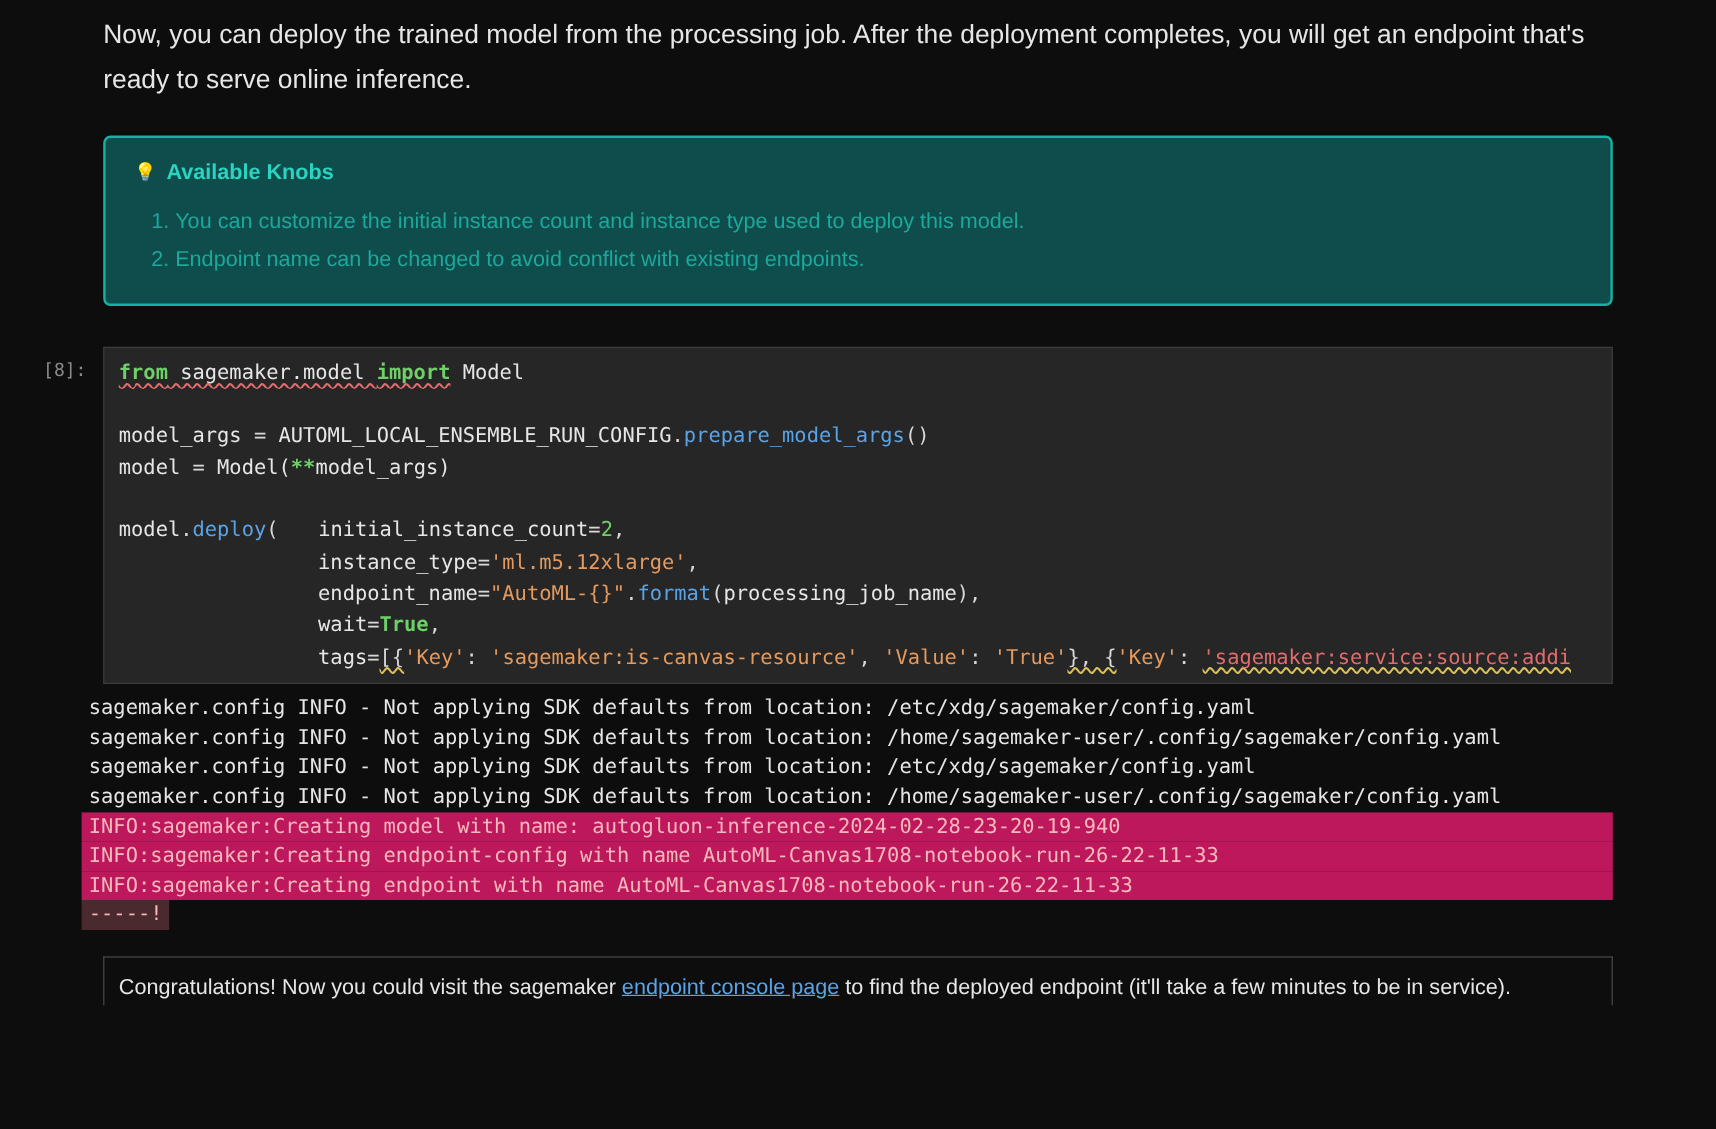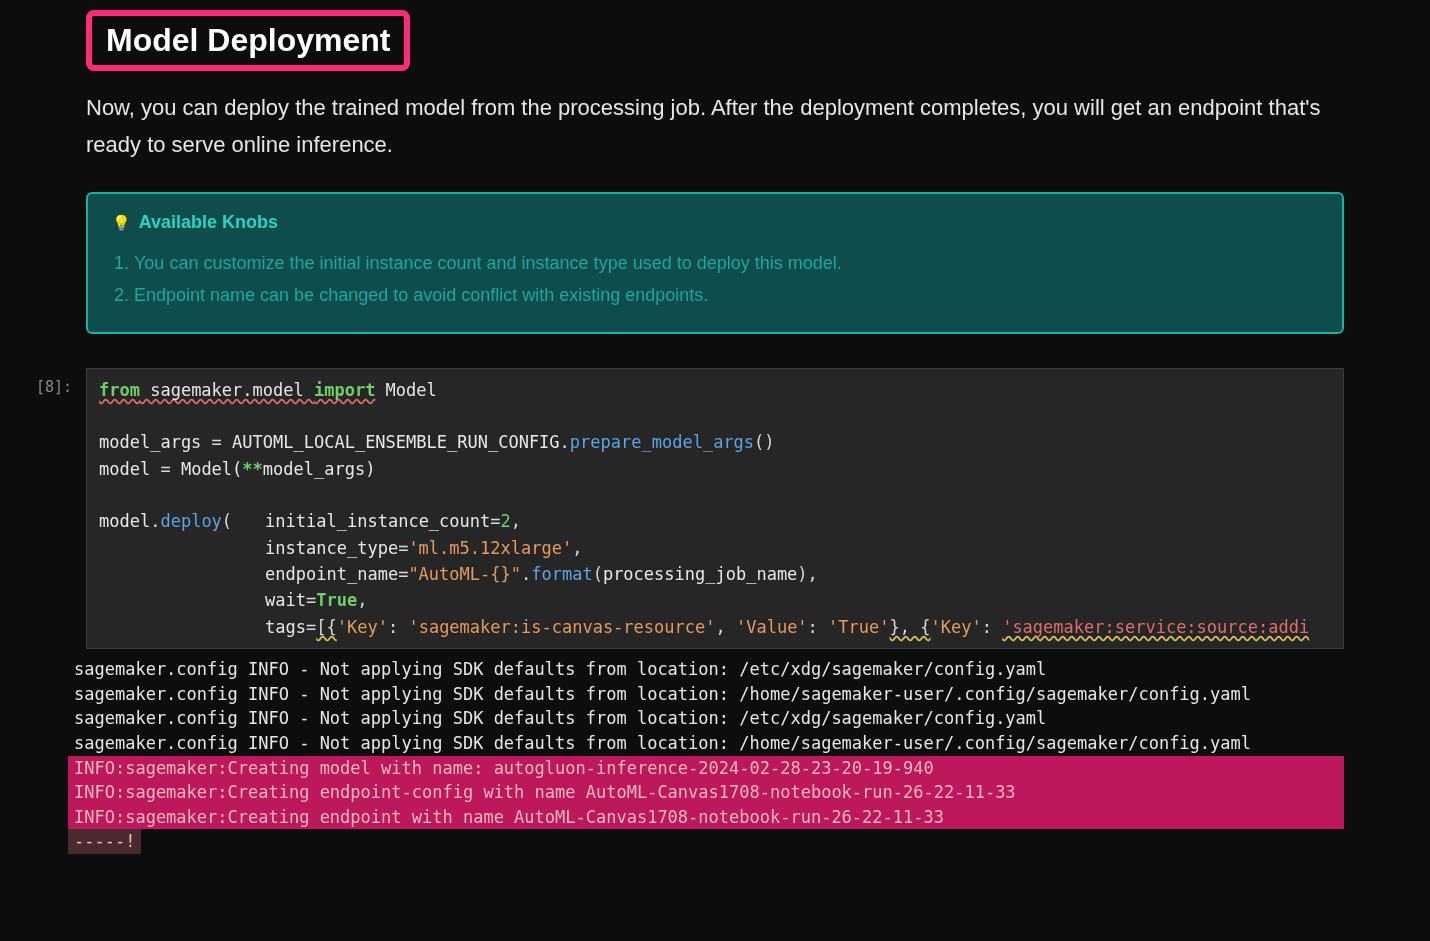--- a/index.html
+++ b/index.html
@@ -58,21 +58,21 @@
     font-size: 15px;
     line-height: 1;
   }
   .callout-title {
     font-weight: 700;
     color: #2bd4c0;
     font-size: 18px;
     text-align: right;
   }
   .callout ol {
-    margin: 0 0 0 22px;
+    margin: 0 0 0 34px;
     padding: 0;
     font-size: 18px;
     line-height: 1.8;
     color: #1ca89a;
   }
   .callout ol li {
     color: #1ca89a;
   }
   
   .cell-row {
@@ -156,23 +156,20 @@
   }
   .link { color: #5aa3e6; }
 </style>
 </head>
 <body>
 
 <div class="page">
 
   <div class="content-col">
 
-    <div class="heading-wrap">
-      <h2 class="heading">Model Deployment</h2>
-    </div>
 
     <p class="intro">Now, you can deploy the trained model from the processing job. After the deployment completes, you will get an endpoint that's ready to serve online inference.</p>
 
     <div class="callout">
       <div class="callout-title-row">
         <span class="bulb">💡</span>
         <span class="callout-title">Available Knobs</span>
       </div>
       <ol>
         <li>You can customize the initial instance count and instance type used to deploy this model.</li>
@@ -191,14 +188,17 @@
 
 <span class="tok-ident">model</span><span class="tok-dot">.</span><span class="tok-func">deploy</span><span class="tok-punc">(</span><span class="tok-param">initial_instance_count</span><span class="tok-punc">=</span><span class="tok-num">2</span><span class="tok-punc">,</span>
 <span>             </span><span class="tok-param">instance_type</span><span class="tok-punc">=</span><span class="tok-str">'ml.m5.12xlarge'</span><span class="tok-punc">,</span>
 <span>             </span><span class="tok-param">endpoint_name</span><span class="tok-punc">=</span><span class="tok-str">"AutoML-{}"</span><span class="tok-dot">.</span><span class="tok-func">format</span><span class="tok-punc">(</span><span class="tok-ident">processing_job_name</span><span class="tok-punc">),</span>
 <span>             </span><span class="tok-param">wait</span><span class="tok-punc">=</span><span class="tok-true">True</span><span class="tok-punc">,</span>
 <span>             </span><span class="tok-param">tags</span><span class="tok-punc">=</span><span class="tok-punc tok-squiggle-y">[{</span><span class="tok-str">'Key'</span><span class="tok-punc">: </span><span class="tok-str">'sagemaker:is-canvas-resource'</span><span class="tok-punc">, </span><span class="tok-str">'Value'</span><span class="tok-punc">: </span><span class="tok-str">'True'</span><span class="tok-punc tok-squiggle-y">}, {</span><span class="tok-str">'Key'</span><span class="tok-punc">: </span><span class="tok-longstr tok-squiggle-y">'sagemaker:service:source:addi</span></div>
   </div>
 
   <div class="output-block"><div class="out-plain">sagemaker.config INFO - Not applying SDK defaults from location: /etc/xdg/sagemaker/config.yaml</div><div class="out-plain">sagemaker.config INFO - Not applying SDK defaults from location: /home/sagemaker-user/.config/sagemaker/config.yaml</div><div class="out-plain">sagemaker.config INFO - Not applying SDK defaults from location: /etc/xdg/sagemaker/config.yaml</div><div class="out-plain">sagemaker.config INFO - Not applying SDK defaults from location: /home/sagemaker-user/.config/sagemaker/config.yaml</div><div class="out-err">INFO:sagemaker:Creating model with name: autogluon-inference-2024-02-28-23-20-19-940</div><div class="out-err">INFO:sagemaker:Creating endpoint-config with name AutoML-Canvas1708-notebook-run-26-22-11-33</div><div class="out-err">INFO:sagemaker:Creating endpoint with name AutoML-Canvas1708-notebook-run-26-22-11-33</div><div><span class="out-err-last">-----!</span></div></div>
 
+  <div class="congrats-box">
+    <span>Congratulations! Now you could visit the sagemaker </span><a class="link" href="#">endpoint console page</a><span> to find the deployed endpoint (it'll take a few minutes to be in service).</span>
+  </div>
 
 </div>
 
 </body></html>

